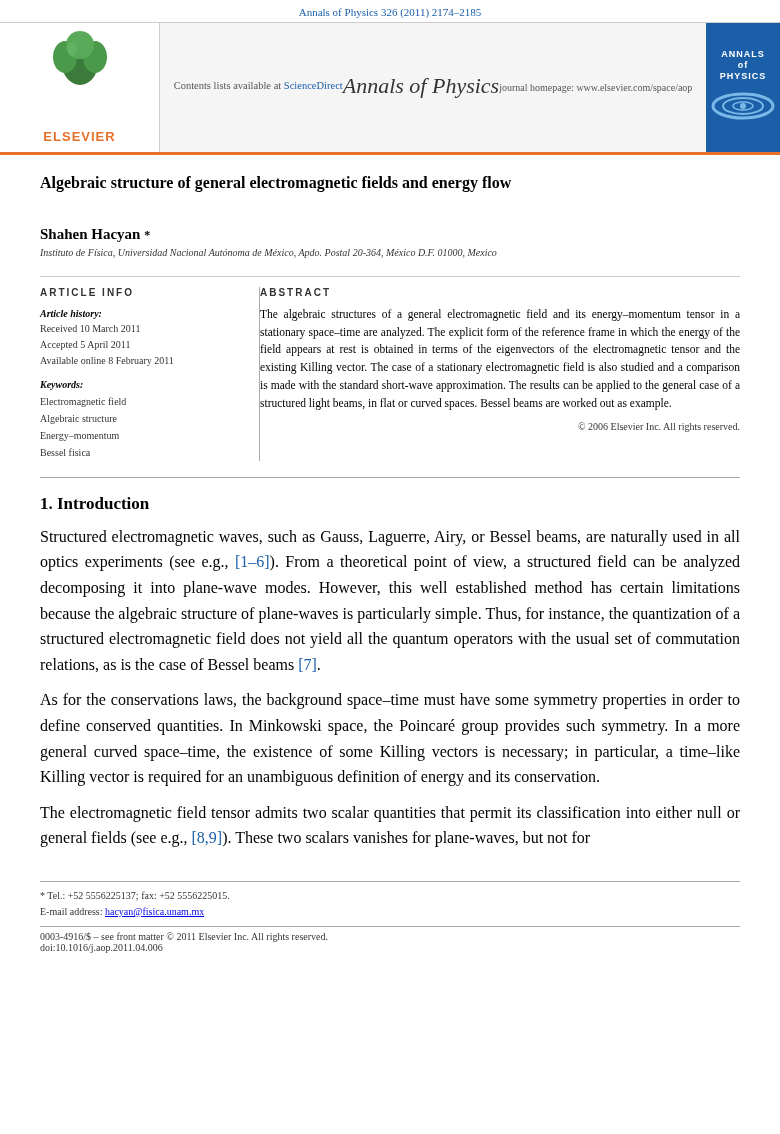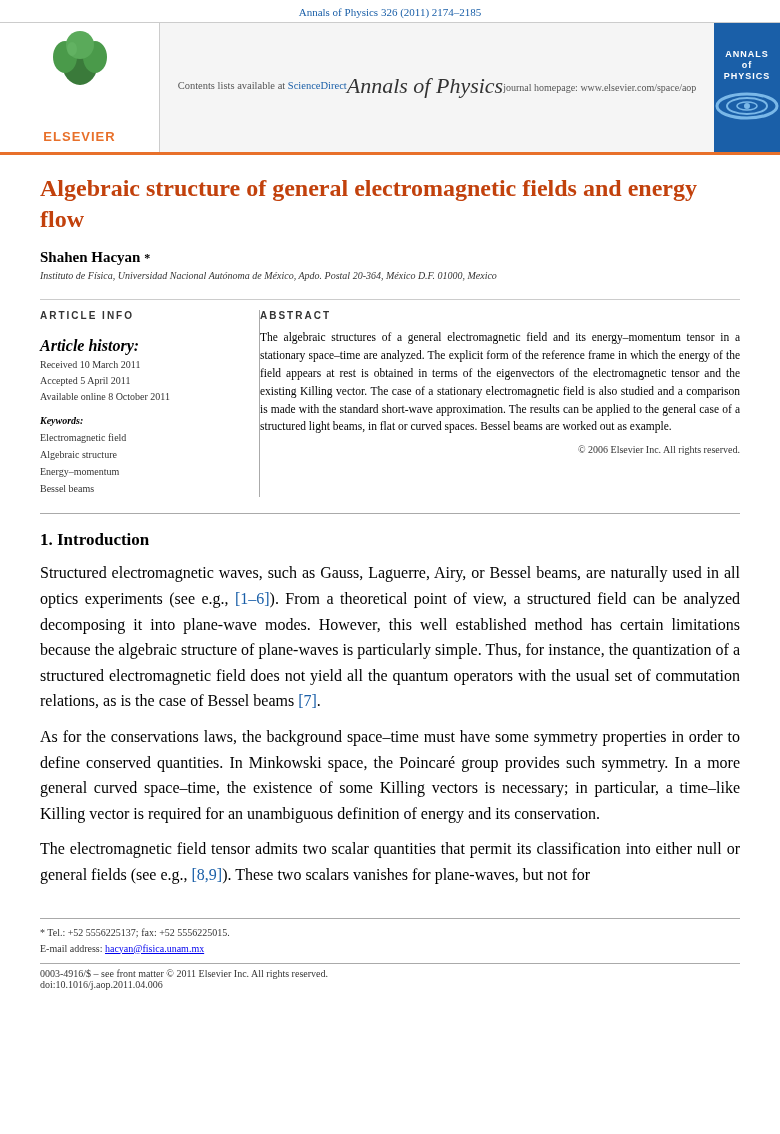--- a/index.html
+++ b/index.html
@@ -83,21 +83,21 @@
       color: #333;
       margin-bottom: 4px;
     }
 
     .journal-homepage {
       font-size: 10px;
       color: #555;
     }
 
     .annals-logo-box {
-      width: 66px;
+      width: 74px;
       display: flex;
       align-items: center;
       justify-content: center;
       background: #1a5fa8;
       padding: 8px 6px;
     }
 
     .annals-logo-inner {
       display: flex;
       flex-direction: column;
@@ -120,25 +120,25 @@
       margin-top: 4px;
     }
 
     
     .main-content {
       padding: 18px 40px 10px 40px;
     }
 
     
     .article-title {
-      font-size: 24px;
-      font-weight: bold;
-      color: #c2410c;
+      font-size: 16px;
+      font-weight: bold;
+      color: #000000;
       line-height: 1.3;
-      margin-bottom: 14px;
+      margin-bottom: 32px;
     }
 
     
     .author-name {
       font-size: 15px;
       font-weight: bold;
       color: #000;
       margin-bottom: 4px;
     }
 
@@ -176,26 +176,26 @@
       font-family: Arial, sans-serif;
       font-size: 10px;
       font-weight: bold;
       letter-spacing: 2px;
       color: #333;
       margin-bottom: 8px;
       text-transform: uppercase;
     }
 
     .info-sub-heading {
-      font-size: 16px;
+      font-size: 10px;
       font-style: italic;
       font-weight: bold;
       color: #000;
       margin-bottom: 2px;
-      margin-top: 16px;
+      margin-top: 10px;
     }
 
     .info-dates {
       font-size: 10px;
       color: #333;
       line-height: 1.6;
     }
 
     .keywords-label {
       font-size: 10px;
@@ -342,29 +342,29 @@
 
   <div class="two-col">
 
     <div class="article-info-col">
       <div class="col-heading">ARTICLE INFO</div>
 
       <div class="info-sub-heading">Article history:</div>
       <div class="info-dates">
         <div>Received 10 March 2011</div>
         <div>Accepted 5 April 2011</div>
-        <div>Available online 8 October 2011</div>
+        <div>Available online 8 February 2011</div>
       </div>
 
       <div class="keywords-label">Keywords:</div>
       <div class="keywords-list">
         <div>Electromagnetic field</div>
         <div>Algebraic structure</div>
         <div>Energy–momentum</div>
-        <div>Bessel beams</div>
+        <div>Bessel fisica</div>
       </div>
     </div>
 
     <div class="abstract-col">
       <div class="col-heading">ABSTRACT</div>
       <div class="abstract-text">The algebraic structures of a general electromagnetic field and its energy–momentum tensor in a stationary space–time are analyzed. The explicit form of the reference frame in which the energy of the field appears at rest is obtained in terms of the eigenvectors of the electromagnetic tensor and the existing Killing vector. The case of a stationary electromagnetic field is also studied and a comparison is made with the standard short-wave approximation. The results can be applied to the general case of a structured light beams, in flat or curved spaces. Bessel beams are worked out as example.</div>
       <div class="copyright-line">© 2006 Elsevier Inc. All rights reserved.</div>
     </div>
 
   </div>

